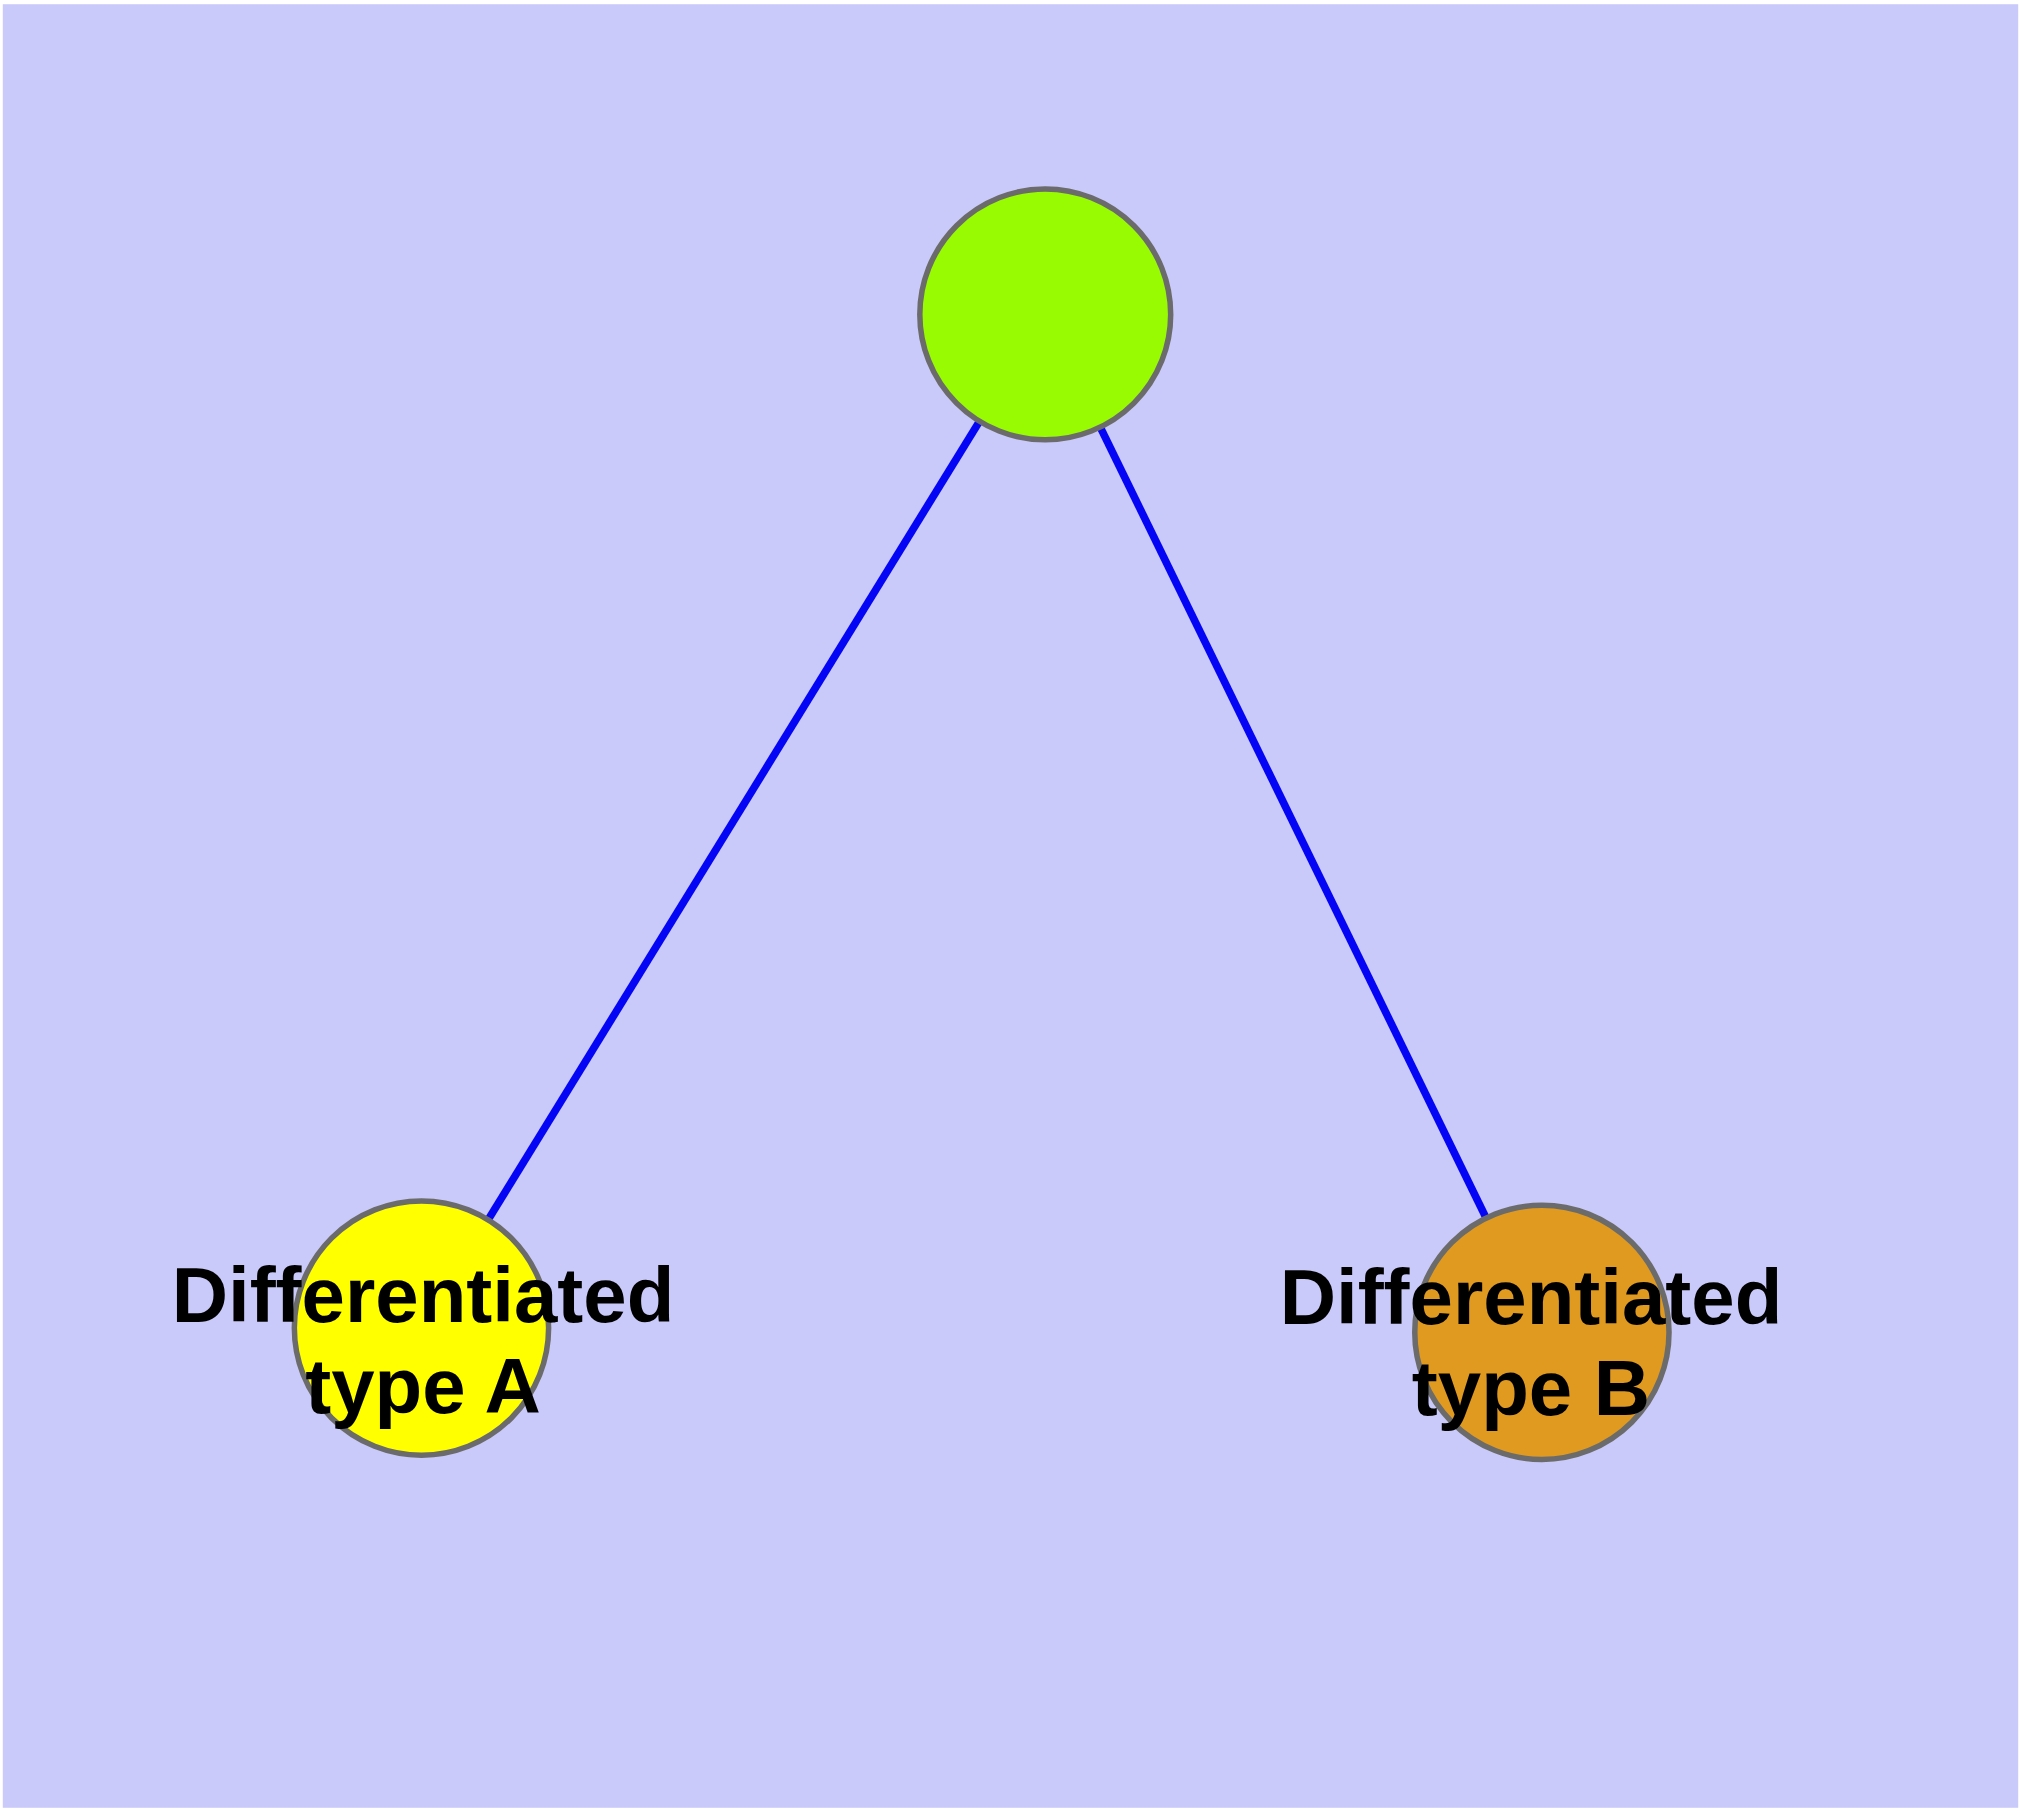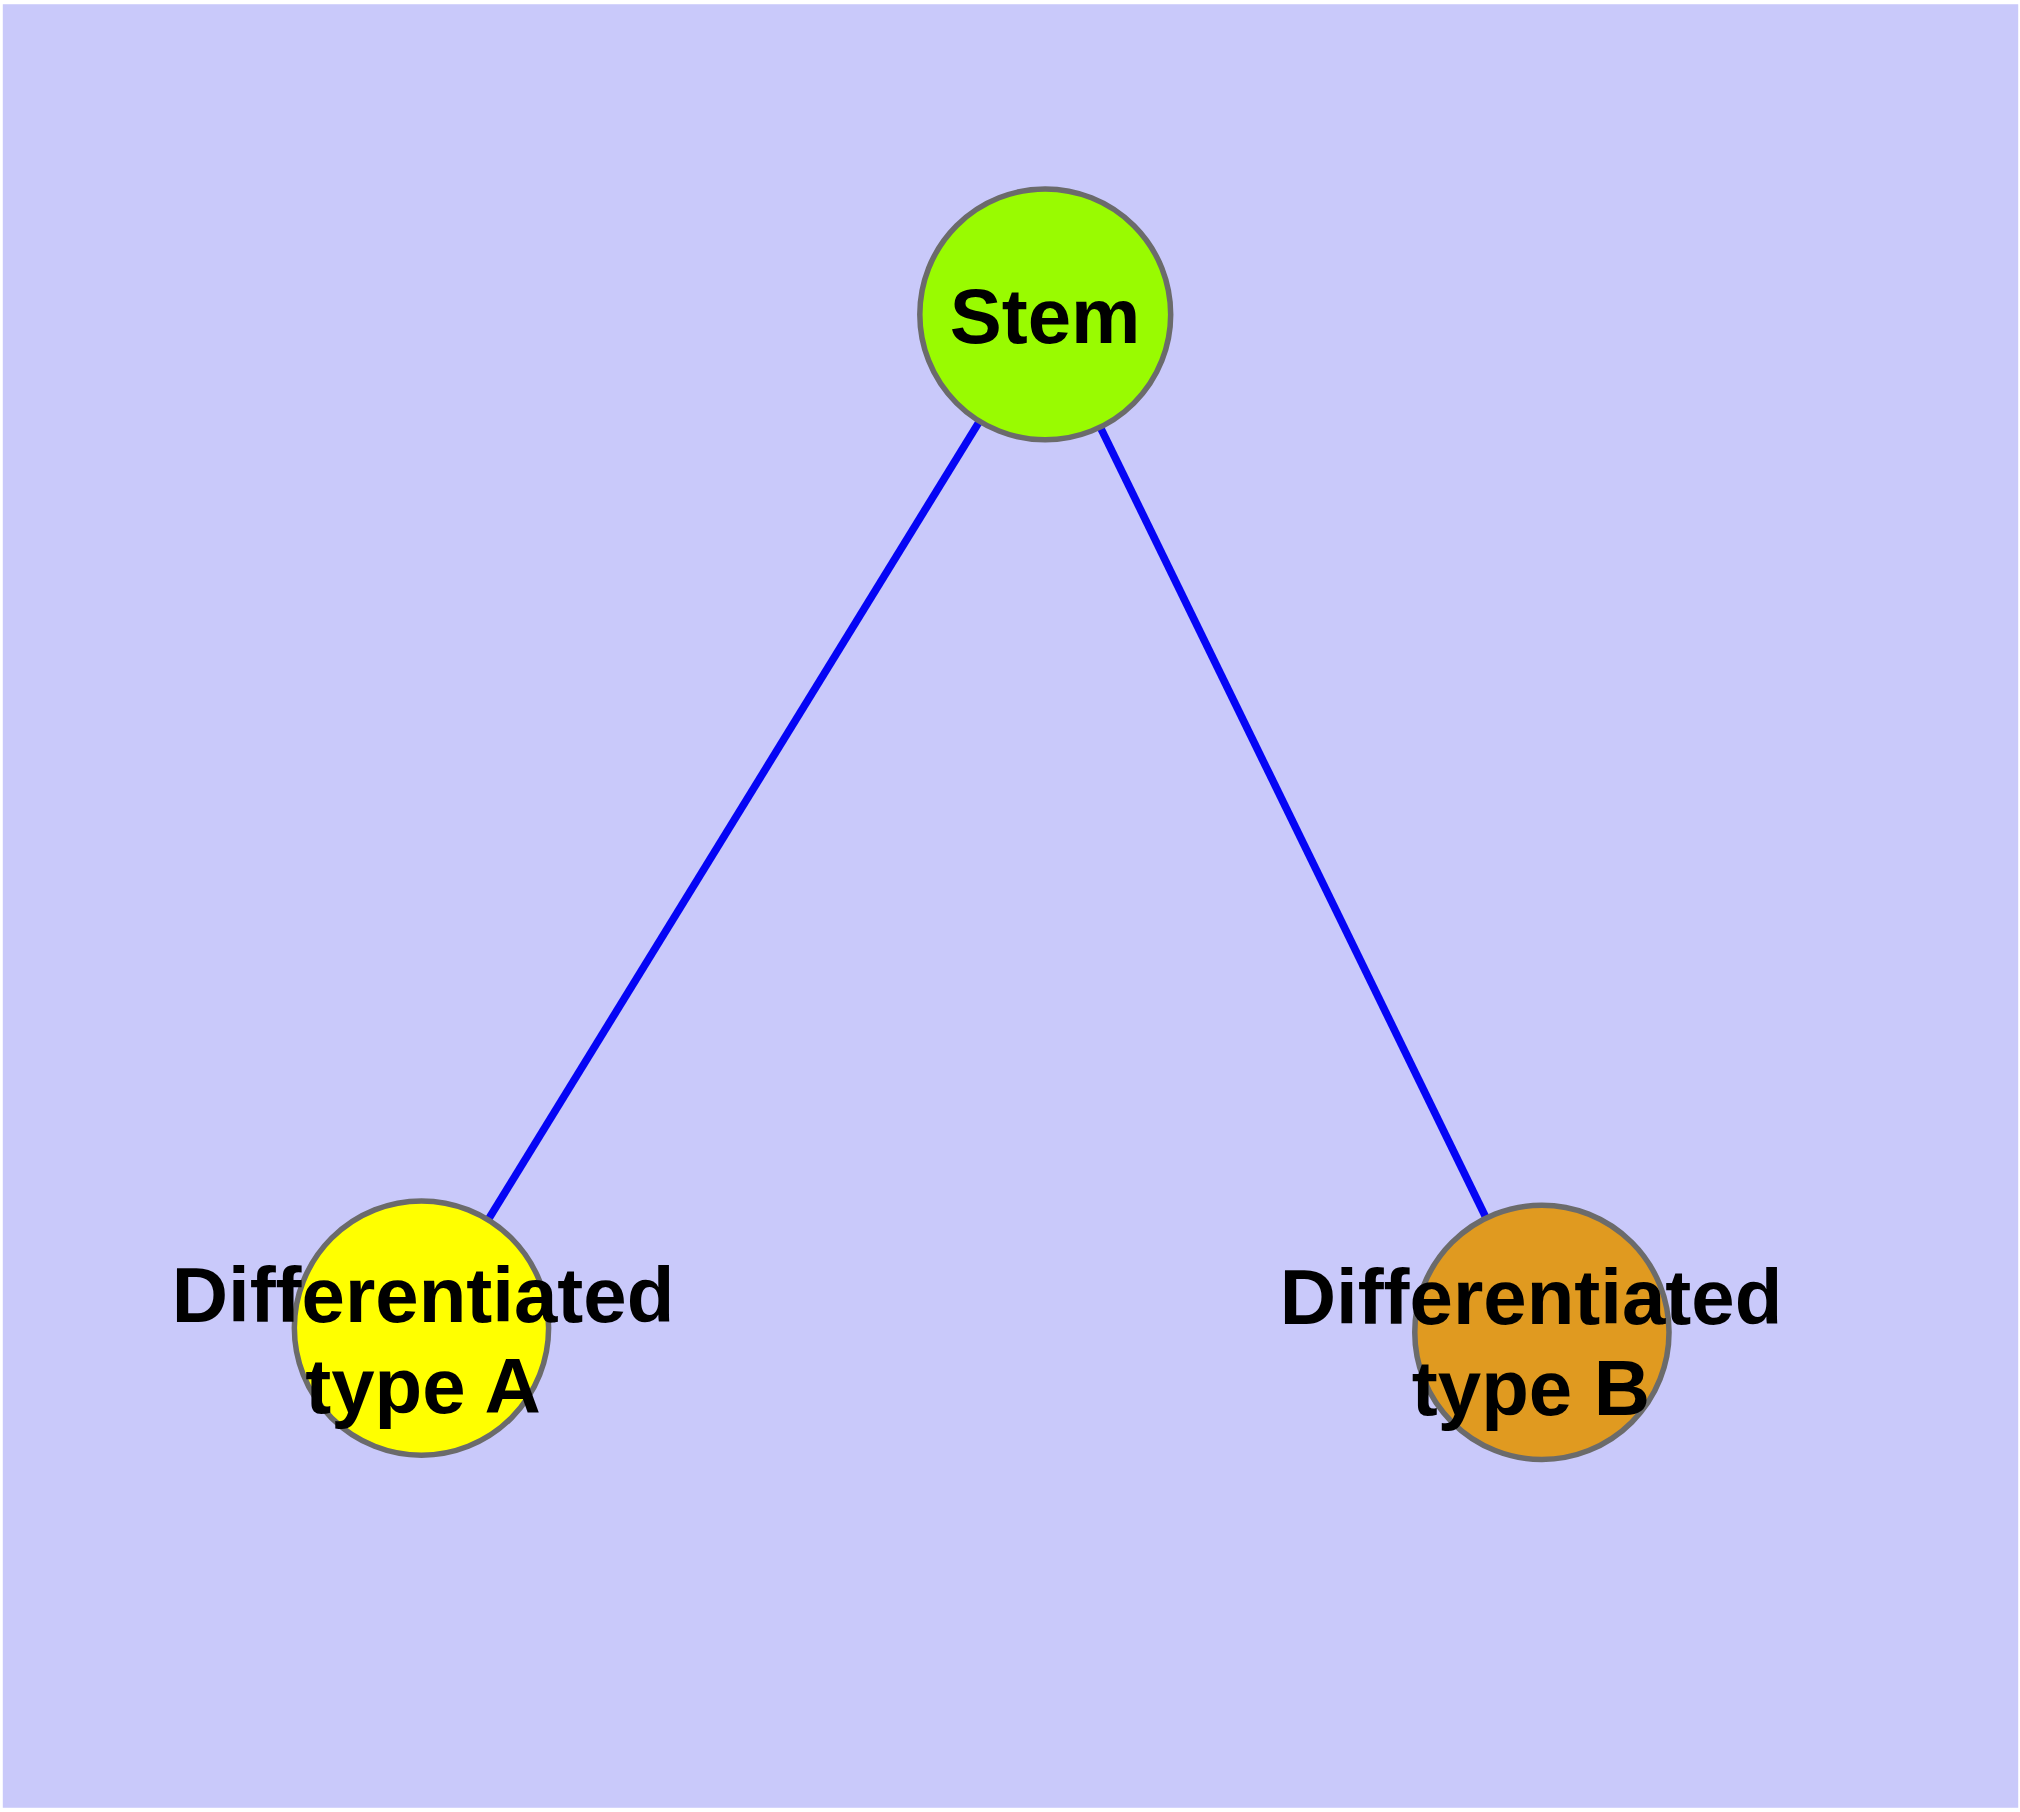--- a/index.html
+++ b/index.html
@@ -58,21 +58,20 @@
     <rect x="3" y="5" width="2378" height="2128" fill="#c9c9fa"></rect>
 
     <line class="edge" x1="1233" y1="371" x2="497" y2="1567"></line>
     <line class="edge" x1="1233" y1="371" x2="1819" y2="1572"></line>
 
     <circle class="node" cx="1233" cy="371" r="148" fill="#99fb01"></circle>
     <circle class="node" cx="497" cy="1567" r="150" fill="#ffff00"></circle>
     <circle class="node" cx="1819" cy="1572" r="150" fill="#e09a20"></circle>
   </svg>
 
-  <div class="node-label label-stem">Stem</div>
 
   <div class="node-label label-type-a">Differentiated
 type A</div>
 
   <div class="node-label label-type-b">Differentiated
 type B</div>
 
 </div>
 
 

